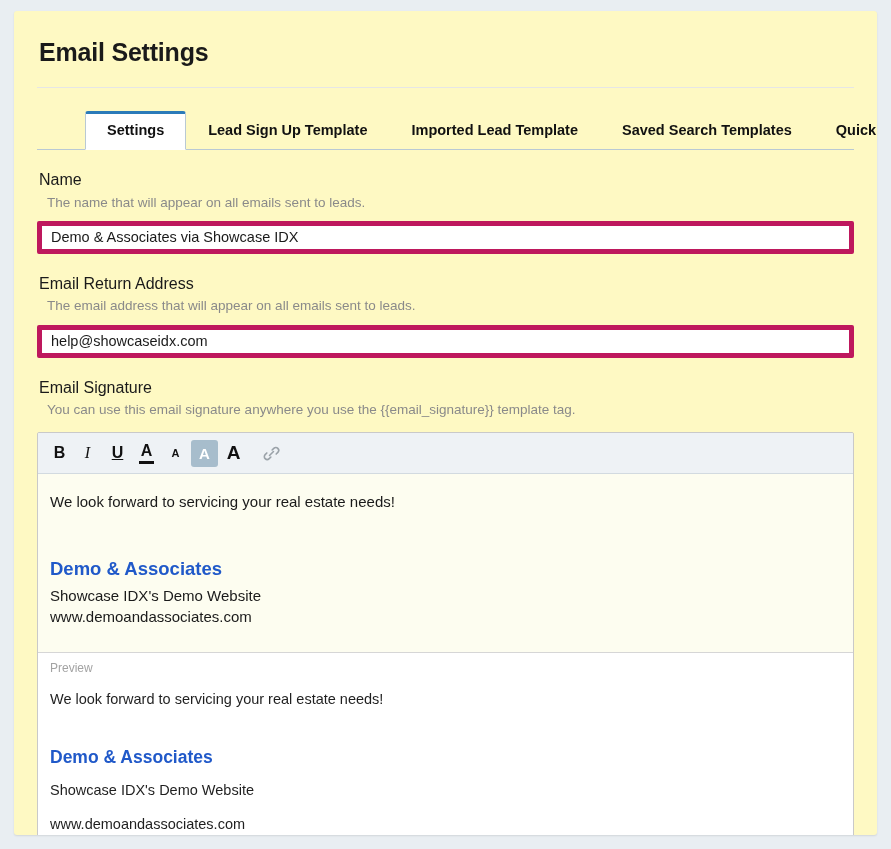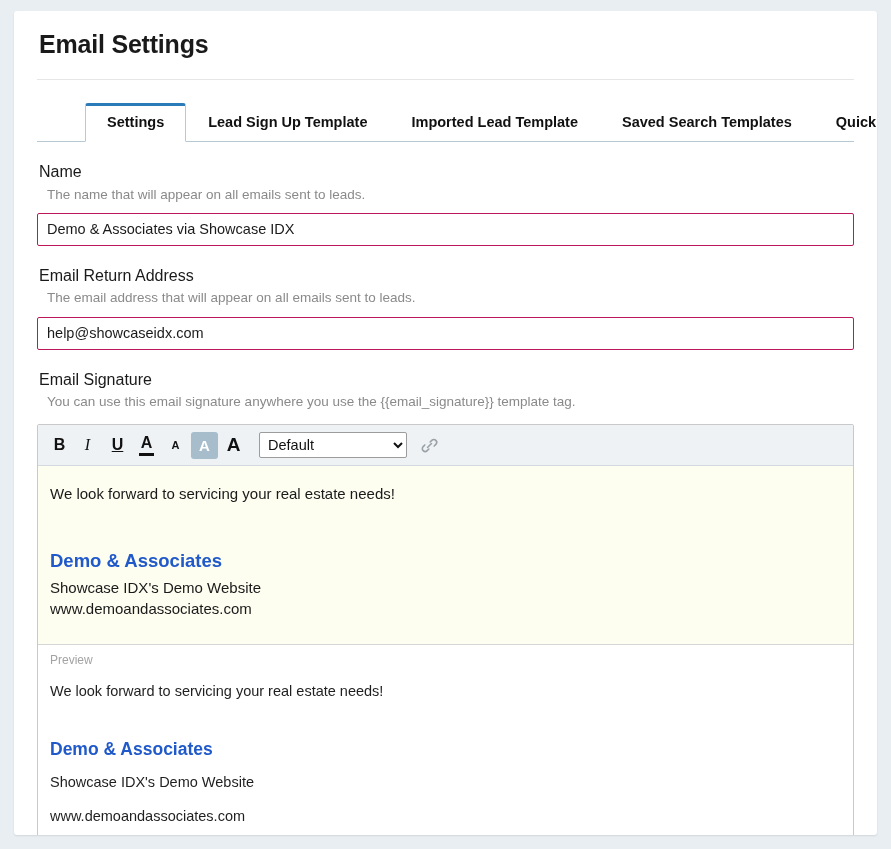--- a/index.html
+++ b/index.html
@@ -14,25 +14,25 @@
   }
 
   .page {
     width: 891px;
     height: 849px;
     background: #e9eef2;
     padding: 11px 14px 14px 14px;
   }
 
   .card {
-    background: #ffffff;
+    background: #fef9c3;
     border-radius: 3px;
     box-shadow: 0 1px 2px rgba(0,0,0,0.10);
     height: 824px;
-    padding: 0 23px;
+    padding: 8px 23px;
     overflow: hidden;
     position: relative;
   }
 
   
   .page-title {
     font-size: 25px;
     font-weight: bold;
     color: #1a1a1a;
     letter-spacing: -0.2px;
@@ -101,21 +101,21 @@
     line-height: 1.35;
   }
   .text-input {
     display: block;
     width: 100%;
     height: 33px;
     padding: 4px 9px;
     font-size: 14.5px;
     font-family: "Liberation Sans", sans-serif;
     color: #1a1a1a;
-    border: 1px solid #be185d;
+    border: 5px solid #be185d;
     border-radius: 2px;
     background: #fff;
     outline: none;
   }
 
   
   .editor-wrap {
     margin-top: 13px;
     border: 1px solid #c9c9c9;
     border-radius: 2px;
@@ -264,23 +264,20 @@
           <div class="tb-btn italic">I</div>
           <div class="tb-btn underline">U</div>
           <div class="tb-btn fontcolor">
             <span>A</span>
             <span class="bar"></span>
           </div>
           <div class="tb-btn size-sm">A</div>
           <div class="tb-btn size-md">A</div>
           <div class="tb-btn size-lg">A</div>
 
-          <select class="tb-select">
-            <option>Default</option>
-          </select>
 
           <div class="tb-link">
             <svg width="19" height="19" viewBox="0 0 24 24" fill="none" stroke="#9aa2a8" stroke-width="2" stroke-linecap="round">
               <path d="M9.5 14.5l5-5"></path>
               <path d="M12.8 7.6l2.1-2.1a3.6 3.6 0 0 1 5.1 5.1l-2.1 2.1"></path>
               <path d="M11.2 16.4l-2.1 2.1a3.6 3.6 0 0 1-5.1-5.1l2.1-2.1"></path>
             </svg>
           </div>
         </div>
 

